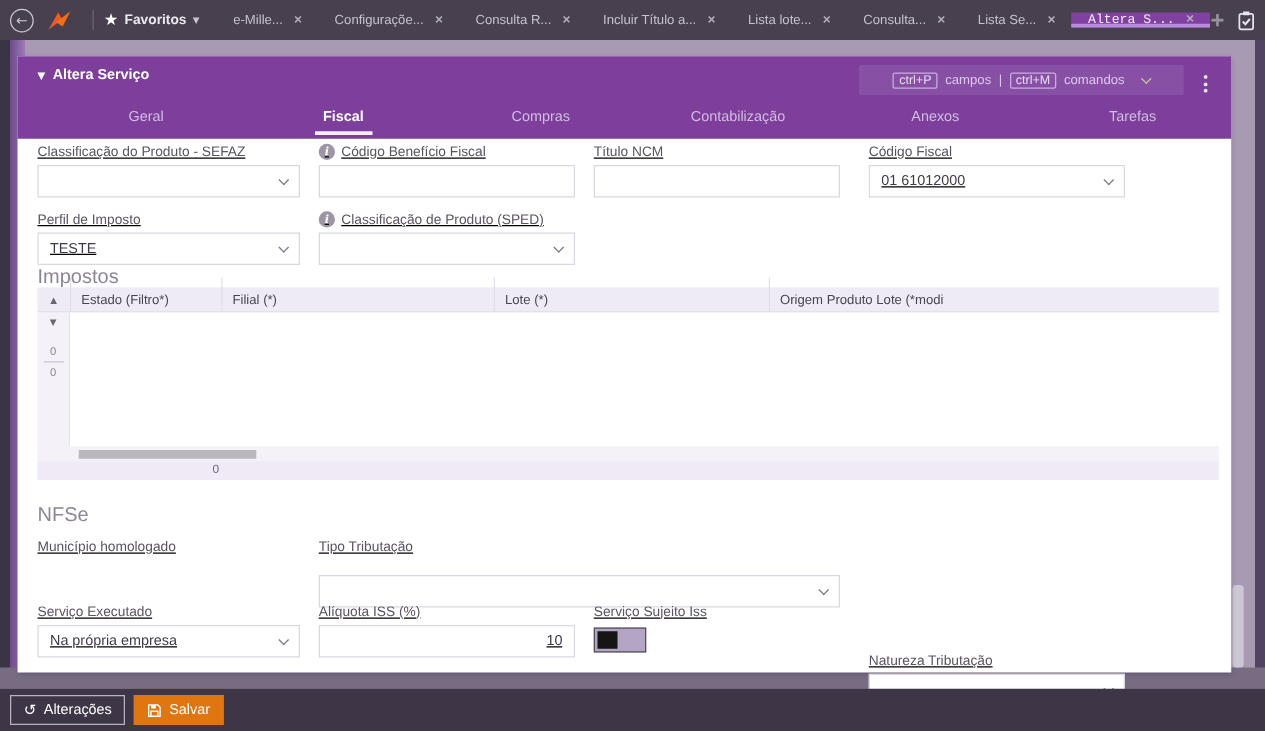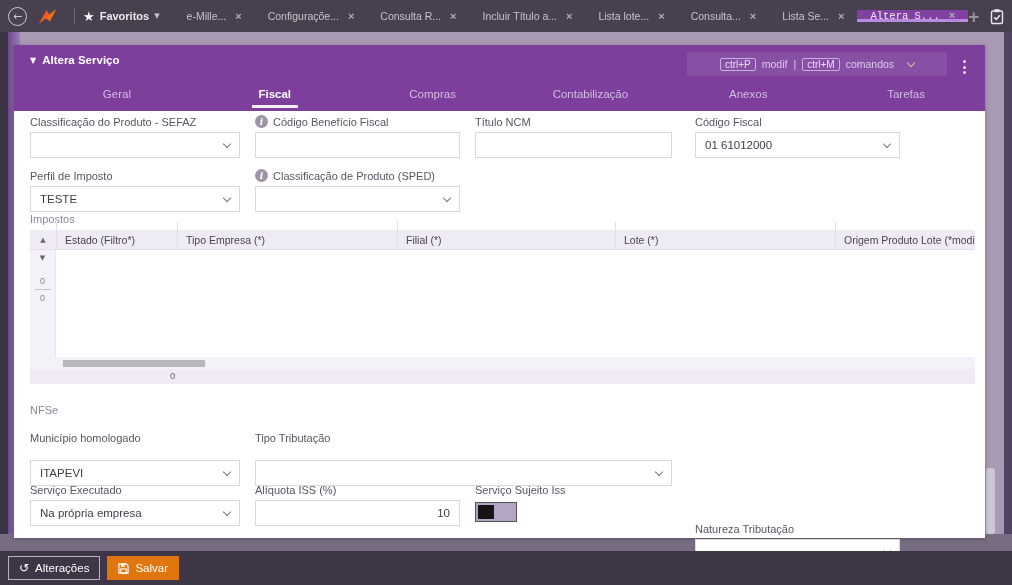--- a/index.html
+++ b/index.html
@@ -54,33 +54,33 @@
   .pkebab { position:absolute; left:946px; top:12px; }
   .pkebab i { background:#eae4f0; }
   .ptabs { position:absolute; left:0; top:32px; width:971px; height:34px; display:flex;padding-left:24px; }
   .ptab { flex:1; display:flex; align-items:center; justify-content:center; position:relative;
     color:#d2bce2; font-size:11.5px; cursor:pointer;}
   .ptab.active { color:#fff; font-weight:bold; }
   .ptab.active::after { content:""; position:absolute; bottom:3px; left:50%; margin-left:-23px;
     width:46px; height:3px; background:#f4eef8; }
 
   
-  .field { position:absolute; }
+  .field { position:absolute;text-decoration:underline; }
   .lbl { display:flex; align-items:center; gap:5px; font-size:11px; color:#5a5462; height:13px;}
   .box { margin-top:4px; height:26px; background:#fff; border:1px solid #dbd7e0;
     display:flex; align-items:center; padding:0 9px; font-size:11.5px; color:#403a48; cursor:text;}
   .box.sel { cursor:pointer; }
   .box .val { flex:1; overflow:hidden; white-space:nowrap;}
   .box .val.right { text-align:right; }
   .chev { width:6px; height:6px; border-right:1.7px solid #7a7482; border-bottom:1.7px solid #7a7482;
     transform:rotate(45deg); flex:none; margin-top:-3px;}
   .info { width:13px; height:13px; border-radius:50%; background:#9d95a6; color:#fff; flex:none;
     font-size:9px; font-weight:bold; display:flex; align-items:center; justify-content:center;
     font-family:"DejaVu Serif", serif; font-style:italic;}
-  .seclabel { position:absolute; font-size:11px; color:#8d8696; }
+  .seclabel { position:absolute; font-size:16px; color:#8d8696; }
 
   
   .itable { position:absolute; left:16px; top:185px; width:945px; height:154px;
     background:#f4f1f8; }
   .ithead { display:flex; height:20px; background:#efebf4; border-bottom:1px solid #e2dde9;
     align-items:center; font-size:10.5px; color:#4b4553;}
   .ithead .gcell { width:26px; text-align:center; color:#6b6474; font-size:7px;
     font-family:"DejaVu Sans",sans-serif; cursor:pointer;}
   .ithead .col { padding:0 8px; border-left:1px solid #e2dde9; overflow:hidden;
     white-space:nowrap; cursor:pointer; height:36px; display:flex; align-items:center;}
@@ -186,21 +186,21 @@
 
   <div class="card">
 
     <div class="phead">
       <div class="ptitle">
         <span class="tri">▼</span>
         <span>Altera Serviço</span>
       </div>
       <div class="shortcuts">
         <span class="key">ctrl+P</span>
-        <span>modif</span>
+        <span>campos</span>
         <span>|</span>
         <span class="key">ctrl+M</span>
         <span>comandos</span>
         <span class="chev"></span>
       </div>
       <div class="kebab pkebab">
           <i></i>
           <i></i>
           <i></i>
         </div>
@@ -260,21 +260,20 @@
         <span class="val"></span>
         <span class="chev"></span>
       </div>
     </div>
 
     <div class="seclabel" style="left:16px; top:168px;">Impostos</div>
     <div class="itable">
       <div class="ithead">
         <div class="gcell">▲</div>
       <div class="col" style="width: 121px;">Estado (Filtro*)</div>
-          <div class="col" style="width: 220px;">Tipo Empresa (*)</div>
           <div class="col" style="width: 218px;">Filial (*)</div>
           <div class="col" style="width: 220px;">Lote (*)</div>
           <div class="col" style="width: 140px;">Origem Produto Lote (*modif)</div>
         </div>
       <div class="itbody">
         <div class="gutter">
           <span class="tri">▼</span>
           <span class="num">0</span>
           <span class="sep"></span>
           <span>0</span>
@@ -284,24 +283,20 @@
       </div>
       <div class="itfoot">
         <span class="fv">0</span>
       </div>
     </div>
 
     <div class="seclabel" style="left:16px; top:359px;">NFSe</div>
 
     <div class="field" style="left:16px; top:386px; width:210px;">
       <div class="lbl">Município homologado</div>
-      <div class="box sel" style="margin-top:16px;">
-        <span class="val">ITAPEVI</span>
-        <span class="chev"></span>
-      </div>
     </div>
     <div class="field" style="left:241px; top:386px; width:417px;">
       <div class="lbl">Tipo Tributação</div>
       <div class="box sel" style="margin-top:16px;">
         <span class="val"></span>
         <span class="chev"></span>
       </div>
     </div>
 
     <div class="field" style="left:16px; top:438px; width:210px;">

